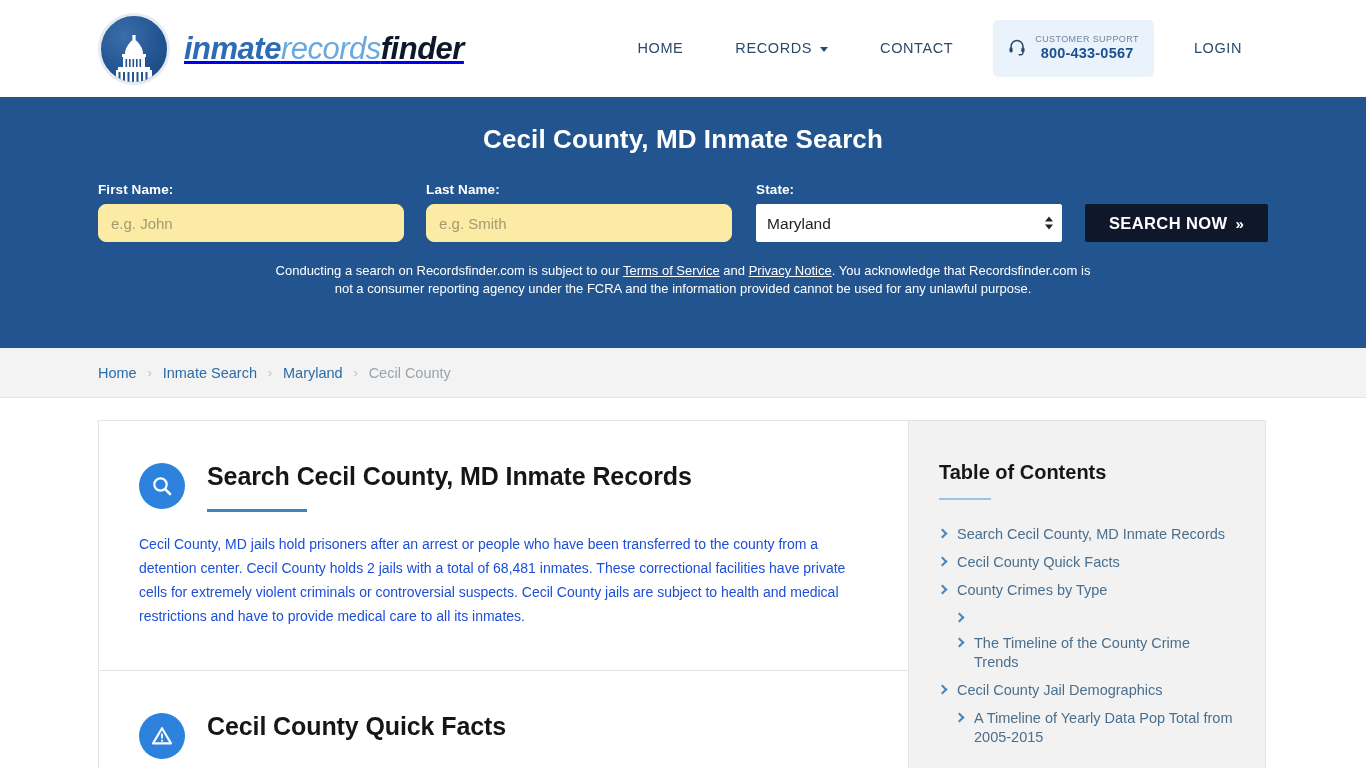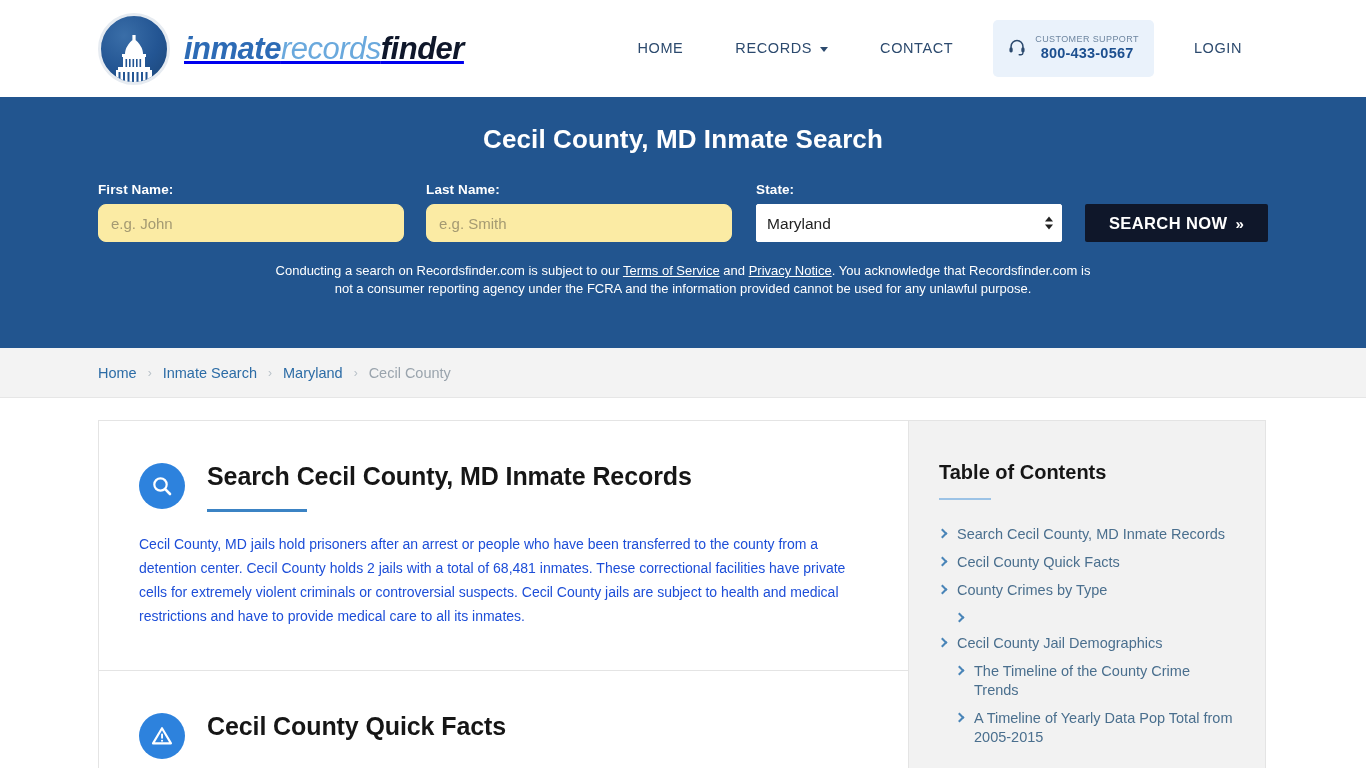--- a/index.html
+++ b/index.html
@@ -428,27 +428,27 @@
         <span class="toc-chev"></span>
         <a href="#">Cecil County Quick Facts</a>
       </li>
       <li class="toc-item">
         <span class="toc-chev"></span>
         <a href="#">County Crimes by Type</a>
       </li>
       <li class="toc-item sub">
         <span class="toc-chev"></span>
       </li>
+      <li class="toc-item sub">
+        <span class="toc-chev"></span>
+        <a href="#">The Timeline of the County Crime Trends</a>
+      </li>
       <li class="toc-item">
         <span class="toc-chev"></span>
         <a href="#">Cecil County Jail Demographics</a>
-      </li>
-      <li class="toc-item sub">
-        <span class="toc-chev"></span>
-        <a href="#">The Timeline of the County Crime Trends</a>
       </li>
       <li class="toc-item sub">
         <span class="toc-chev"></span>
         <a href="#">A Timeline of Yearly Data Pop Total from 2005-2015</a>
       </li>
     </ul>
   </aside>
 
 </div>
 

